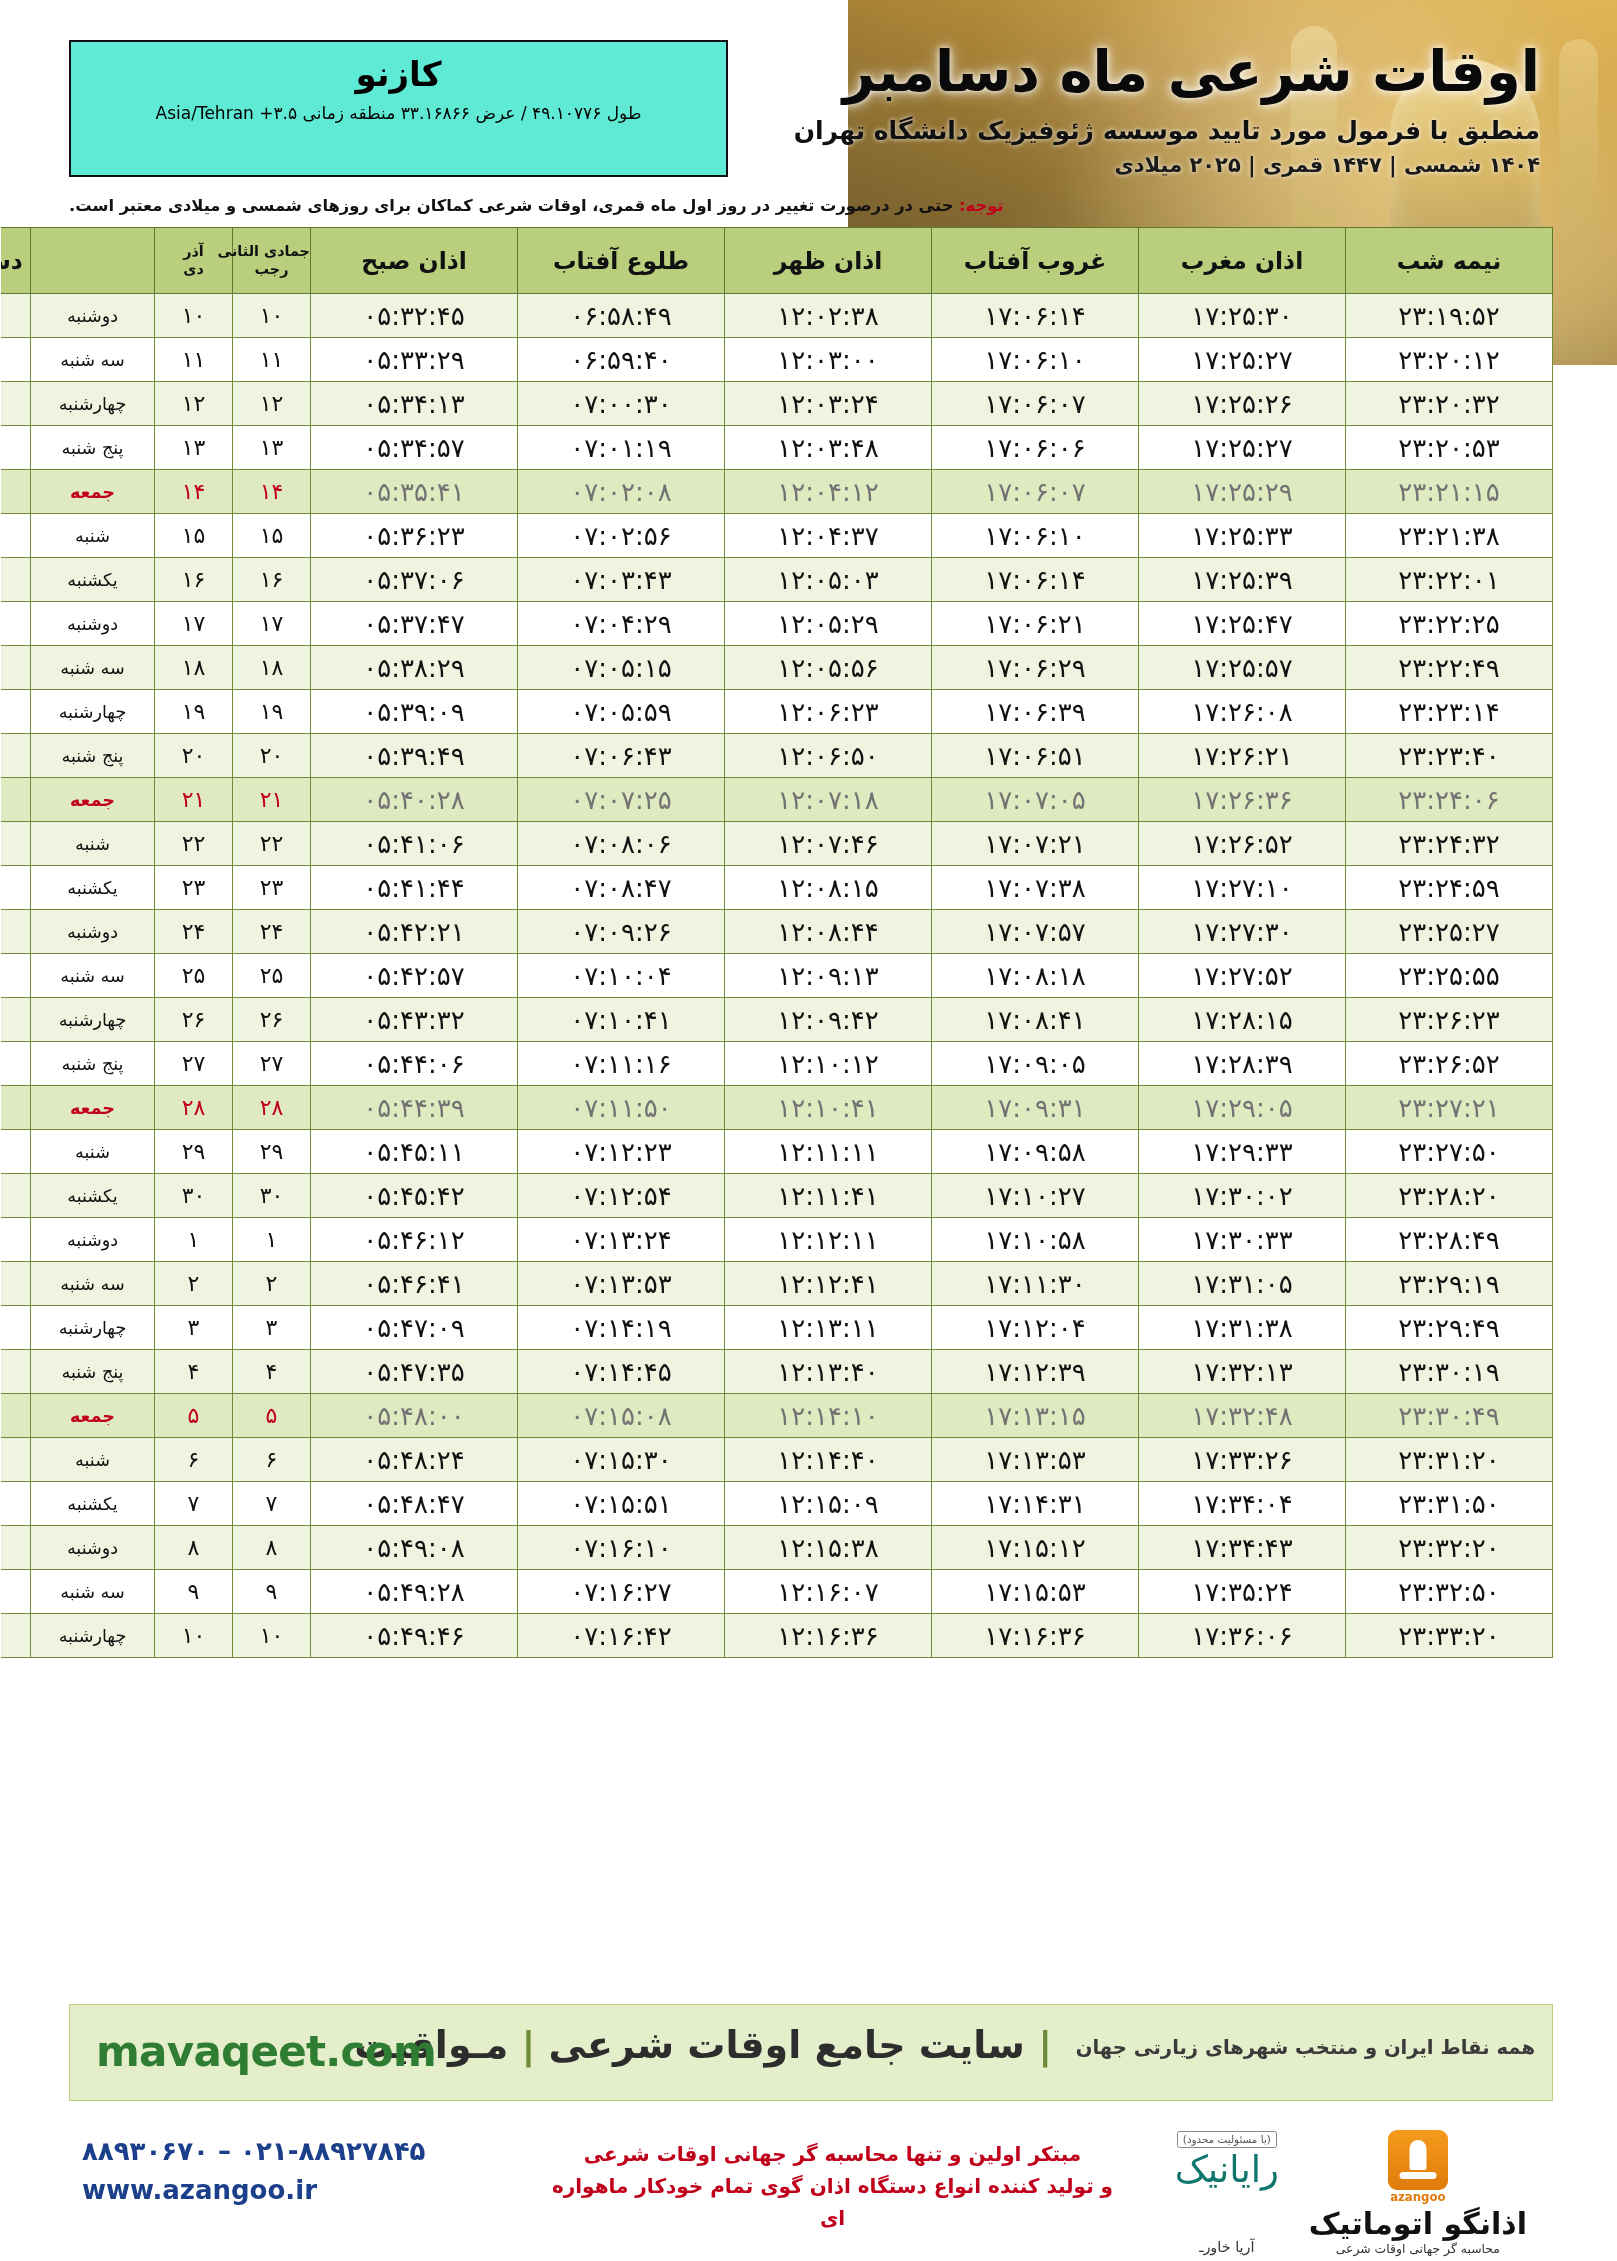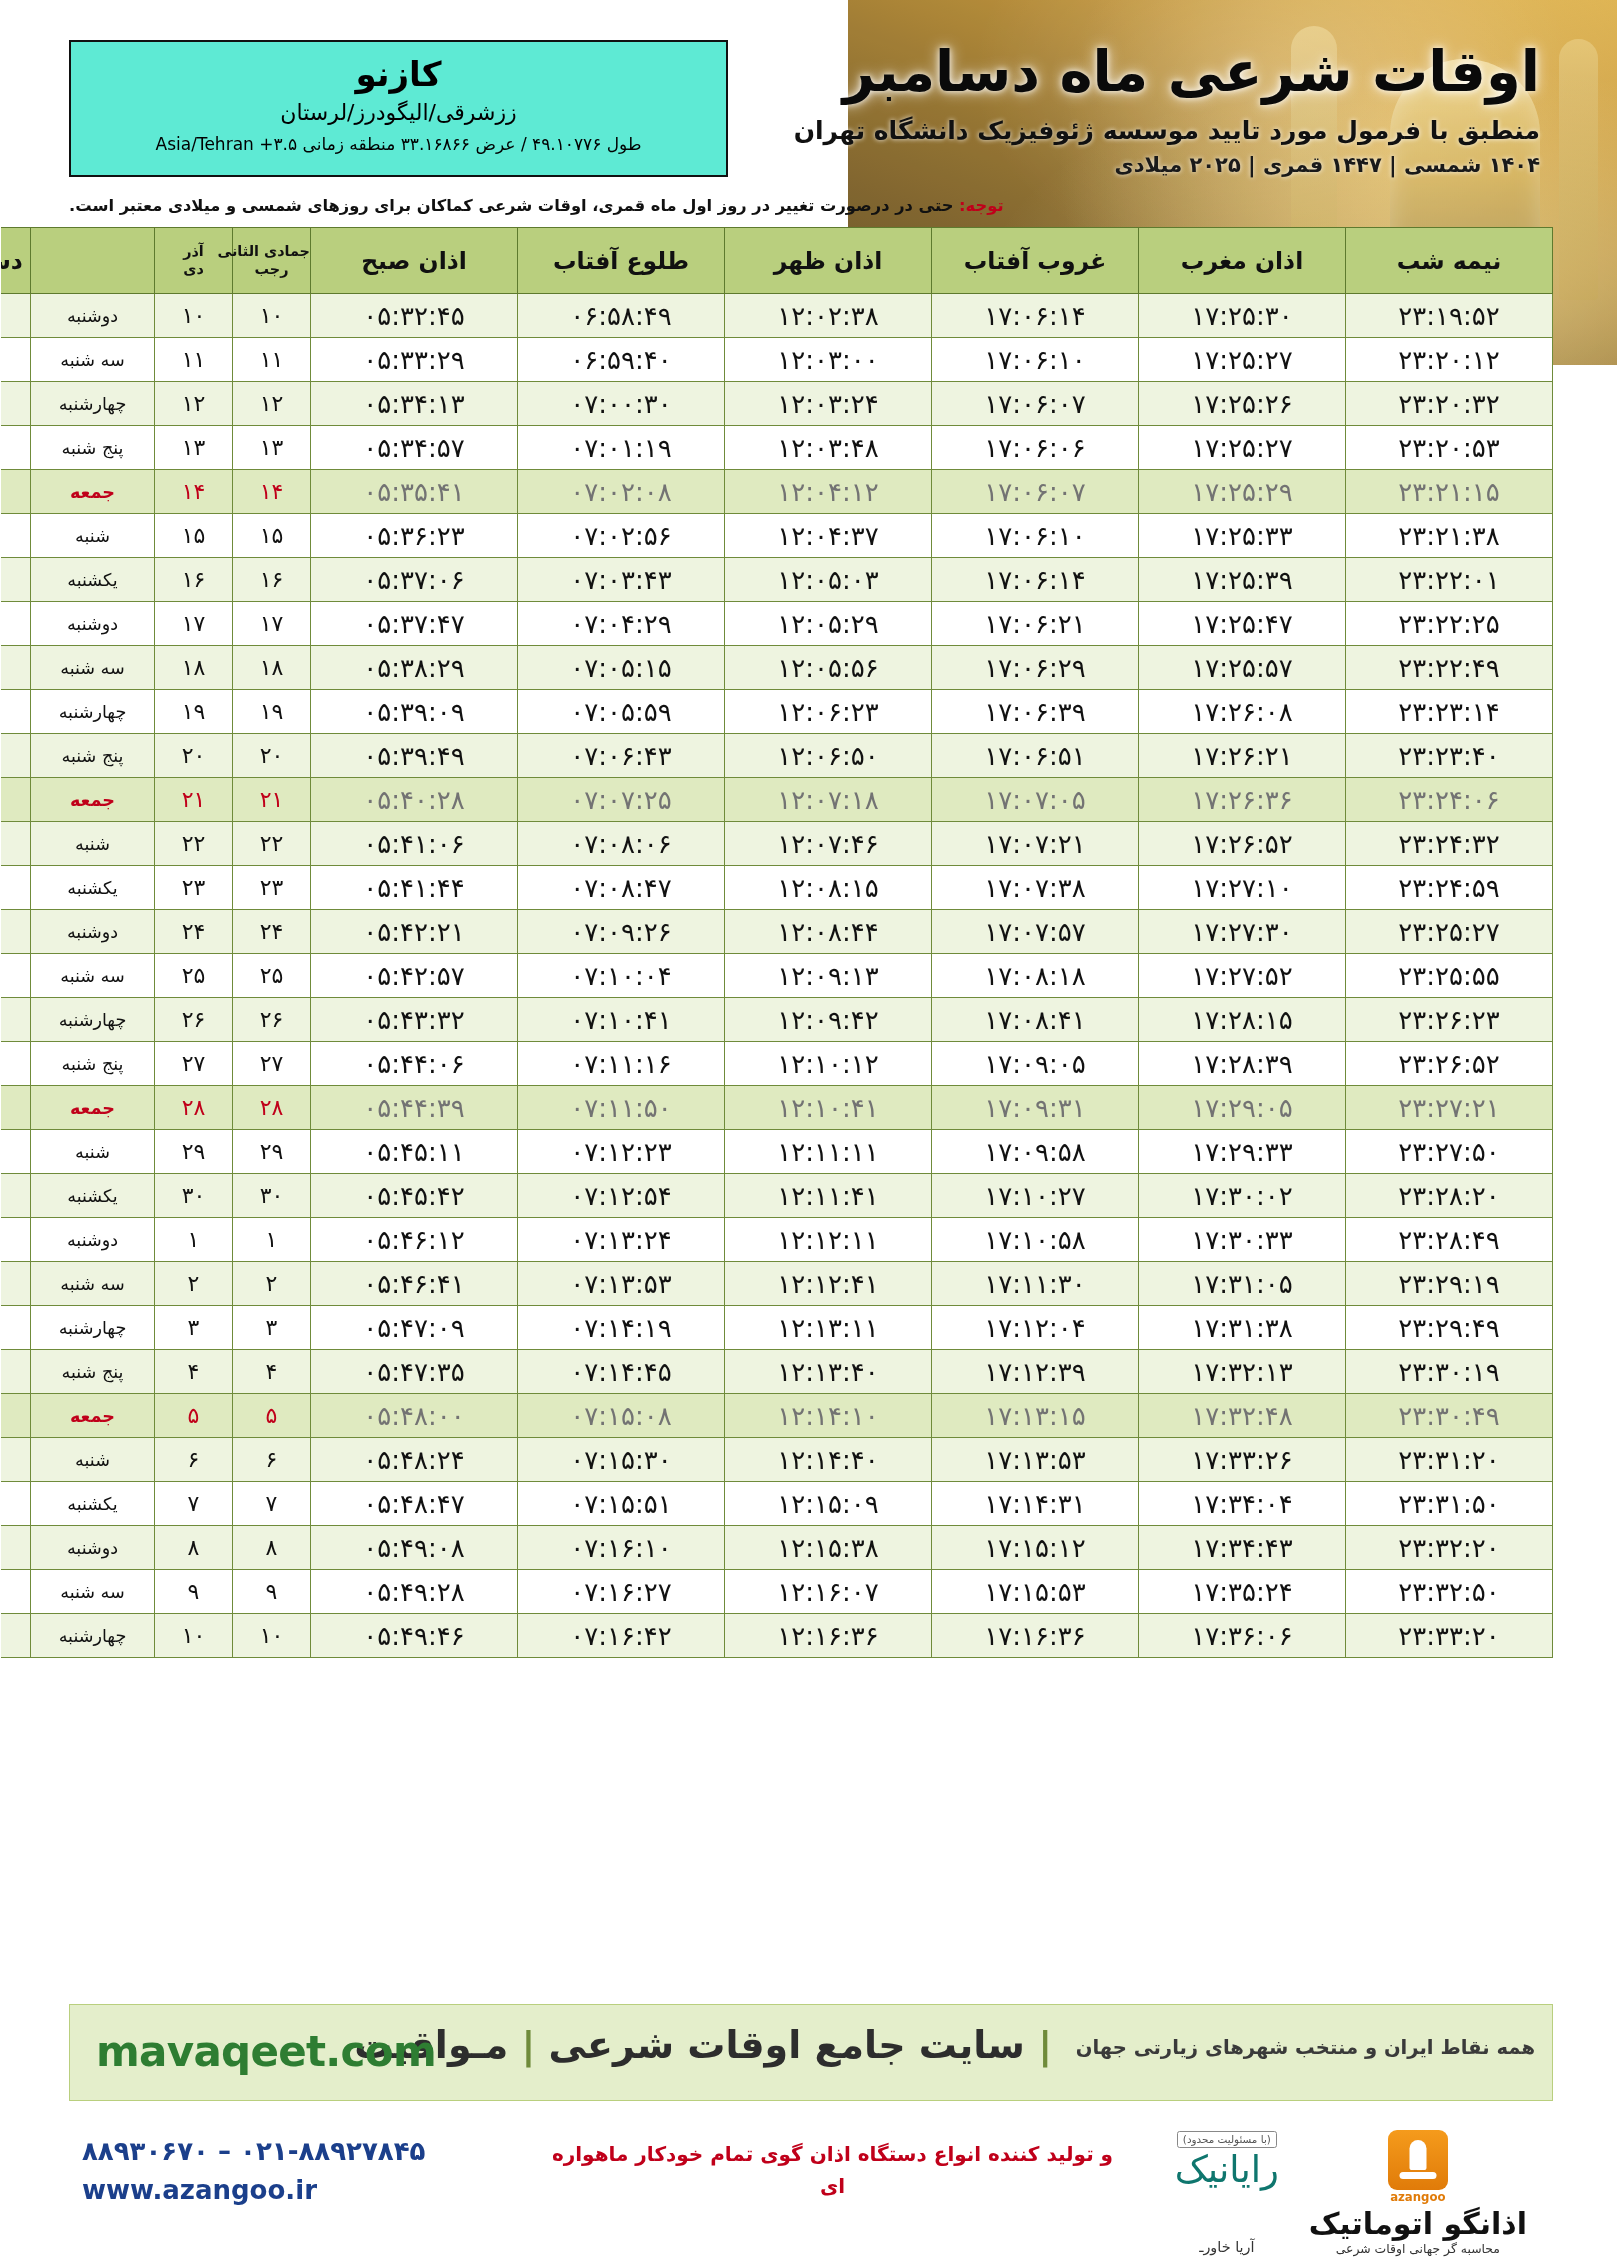--- a/index.html
+++ b/index.html
@@ -188,21 +188,20 @@
 <div class="green-edge"></div>
 
 <div class="header">
   <div class="title-main">اوقات شرعی ماه دسامبر</div>
   <div class="title-sub">منطبق با فرمول مورد تایید موسسه ژئوفیزیک دانشگاه تهران</div>
   <div class="title-dates">۱۴۰۴ شمسی | ۱۴۴۷ قمری | ۲۰۲۵ میلادی</div>
 </div>
 
 <div class="city-box">
   <div class="city-name">کازنو</div>
-  <div class="city-sub">ززشرقی/الیگودرز/لرستان</div>
   <div class="city-geo">طول ۴۹.۱۰۷۷۶ / عرض ۳۳.۱۶۸۶۶ منطقه زمانی ۳.۵+ Asia/Tehran</div>
 </div>
 
 <div class="note">
   <span class="red">توجه:</span>
   <span>حتی در درصورت تغییر در روز اول ماه قمری، اوقات شرعی کماکان برای روزهای شمسی و میلادی معتبر است.</span>
 </div>
 
 <div class="table-wrap">
   <table>
@@ -629,20 +628,21 @@
   </div>
   <div class="brand-left">mavaqeet.com</div>
 </div>
 
 <div class="footer-bottom">
   <div class="contact">
     <div>۰۲۱-۸۸۹۲۷۸۴۵ – ۸۸۹۳۰۶۷۰</div>
     <div>www.azangoo.ir</div>
   </div>
   <div class="footer-mid">
+    <div>مبتکر اولین و تنها محاسبه گر جهانی اوقات شرعی</div>
     <div>و تولید کننده انواع دستگاه اذان گوی تمام خودکار ماهواره ای</div>
   </div>
   <div class="logo-rayanic">
     <div class="tiny">(با مسئولیت محدود)</div>
     <div class="big">رایانیک</div>
     <div class="sm">آریا خاورـ</div>
   </div>
   <div class="logo-azangoo">
     <div class="mark"></div>
     <div class="word">azangoo</div>

